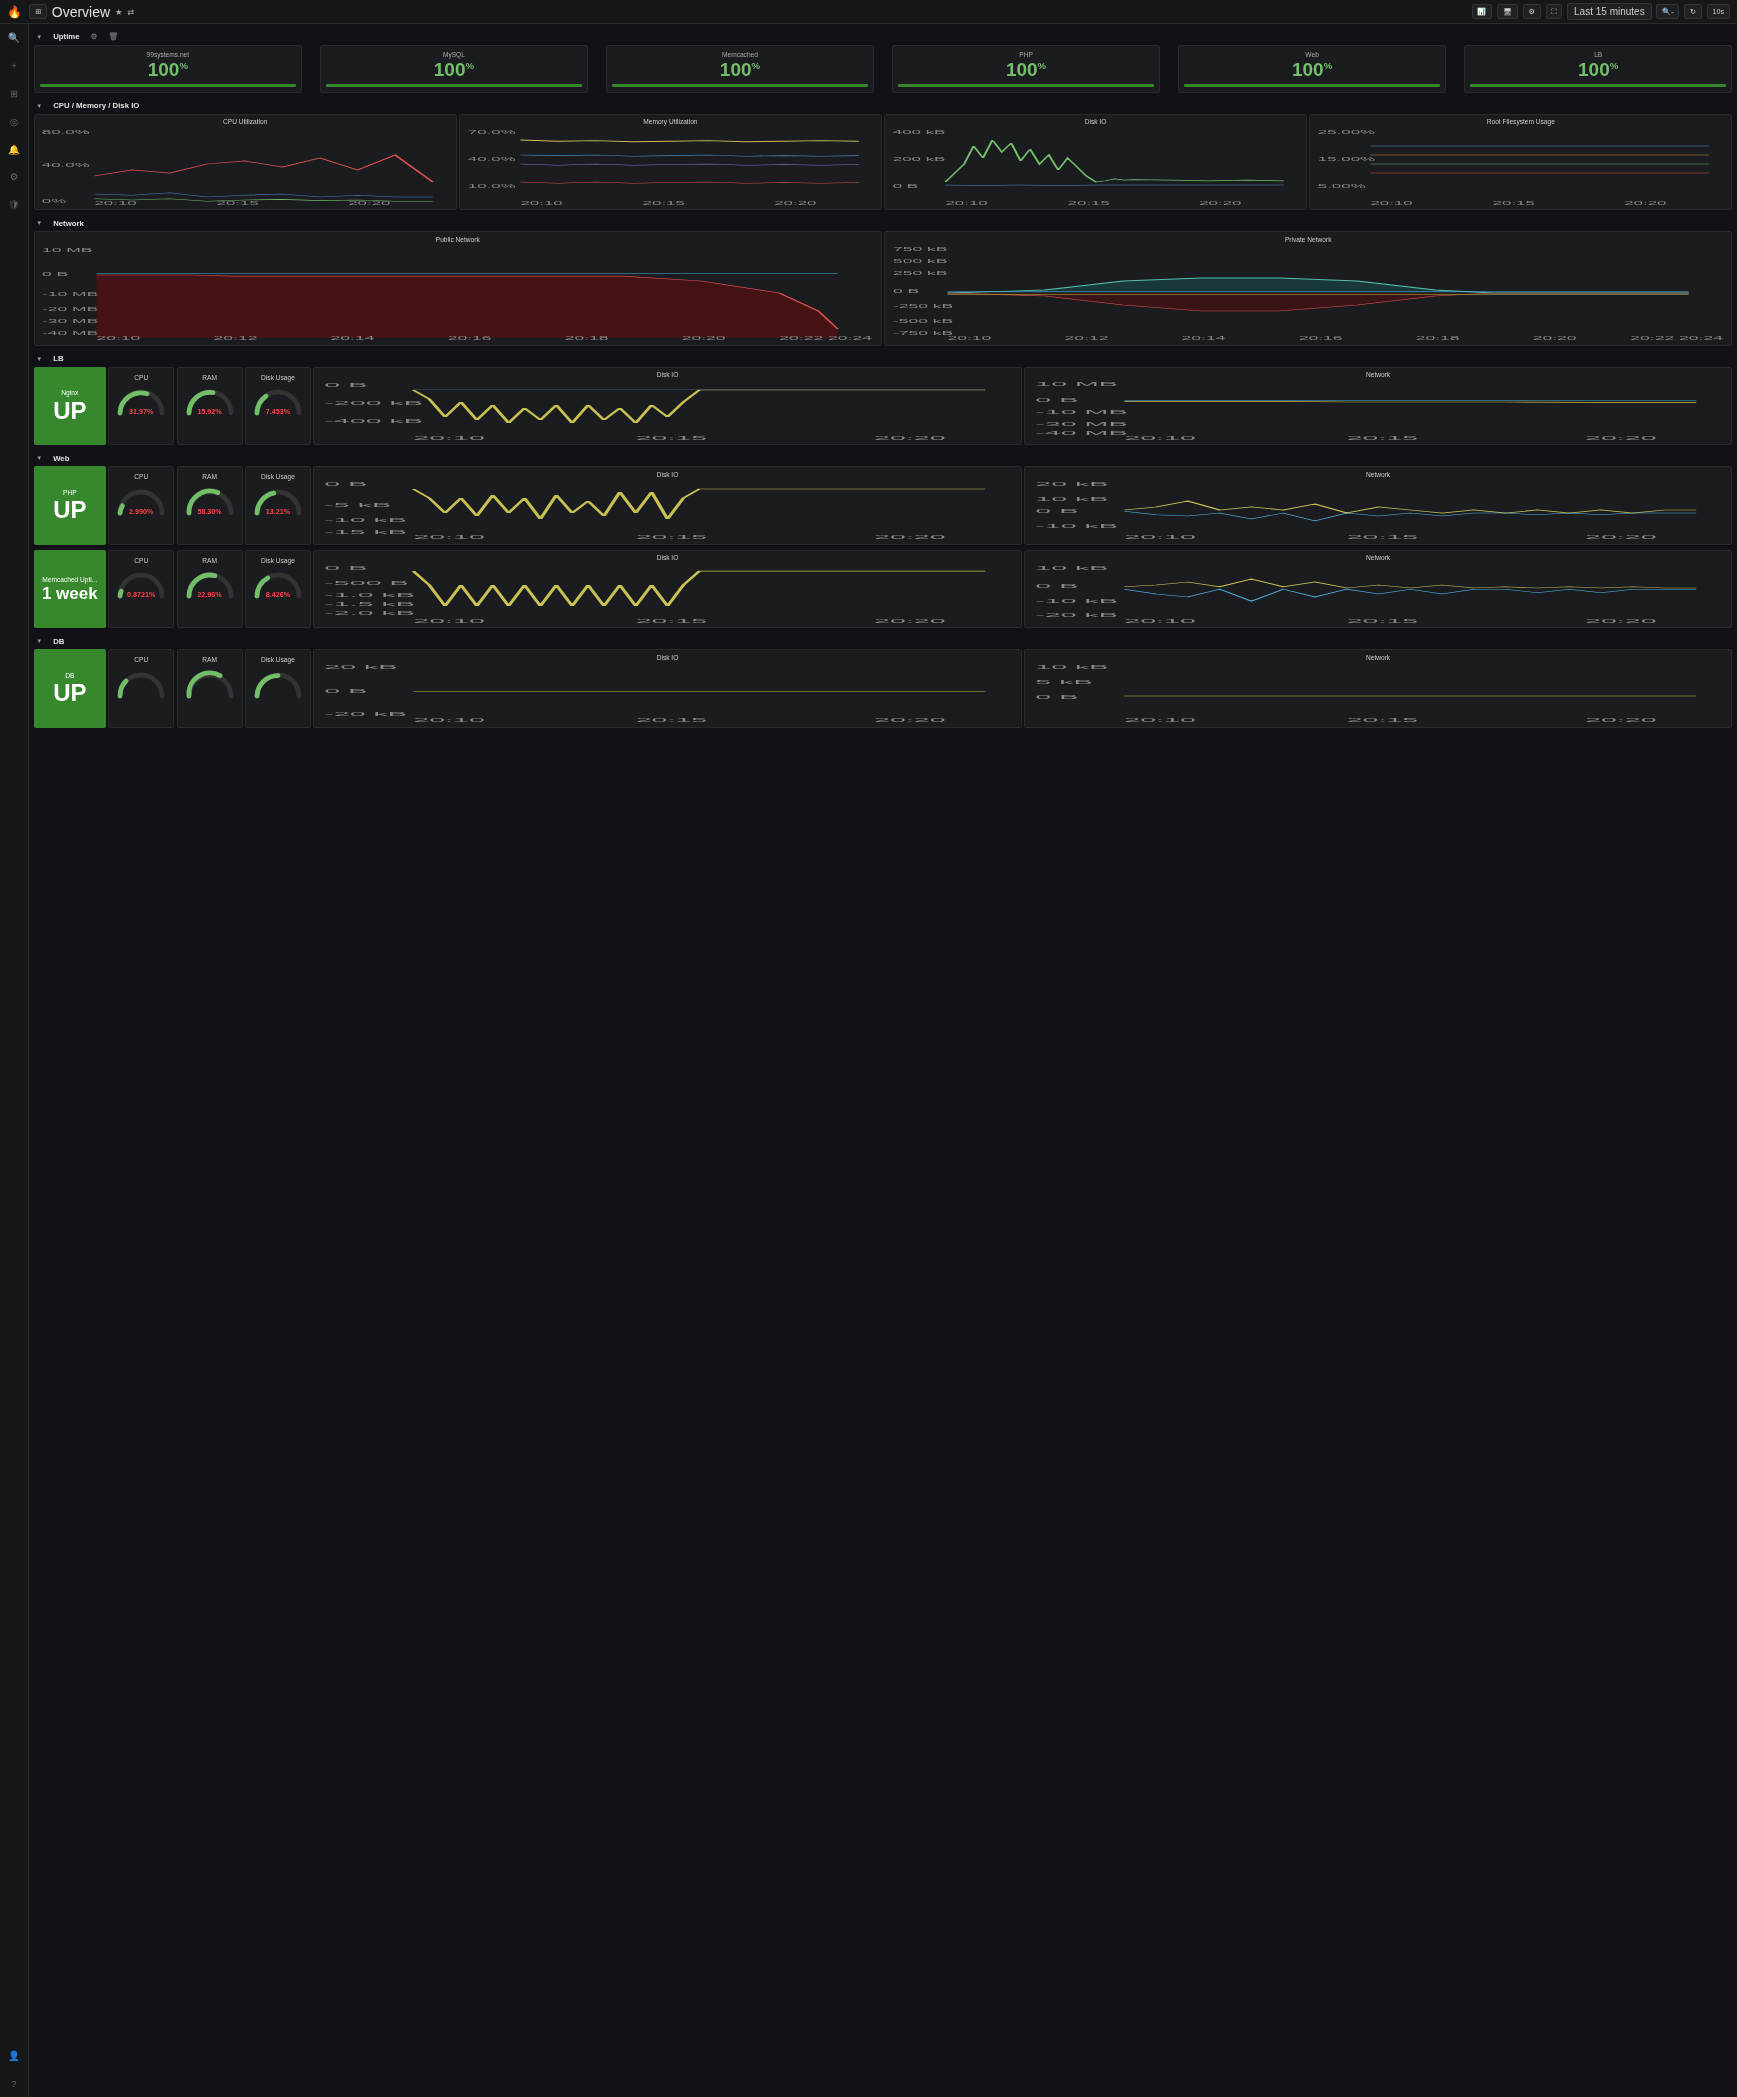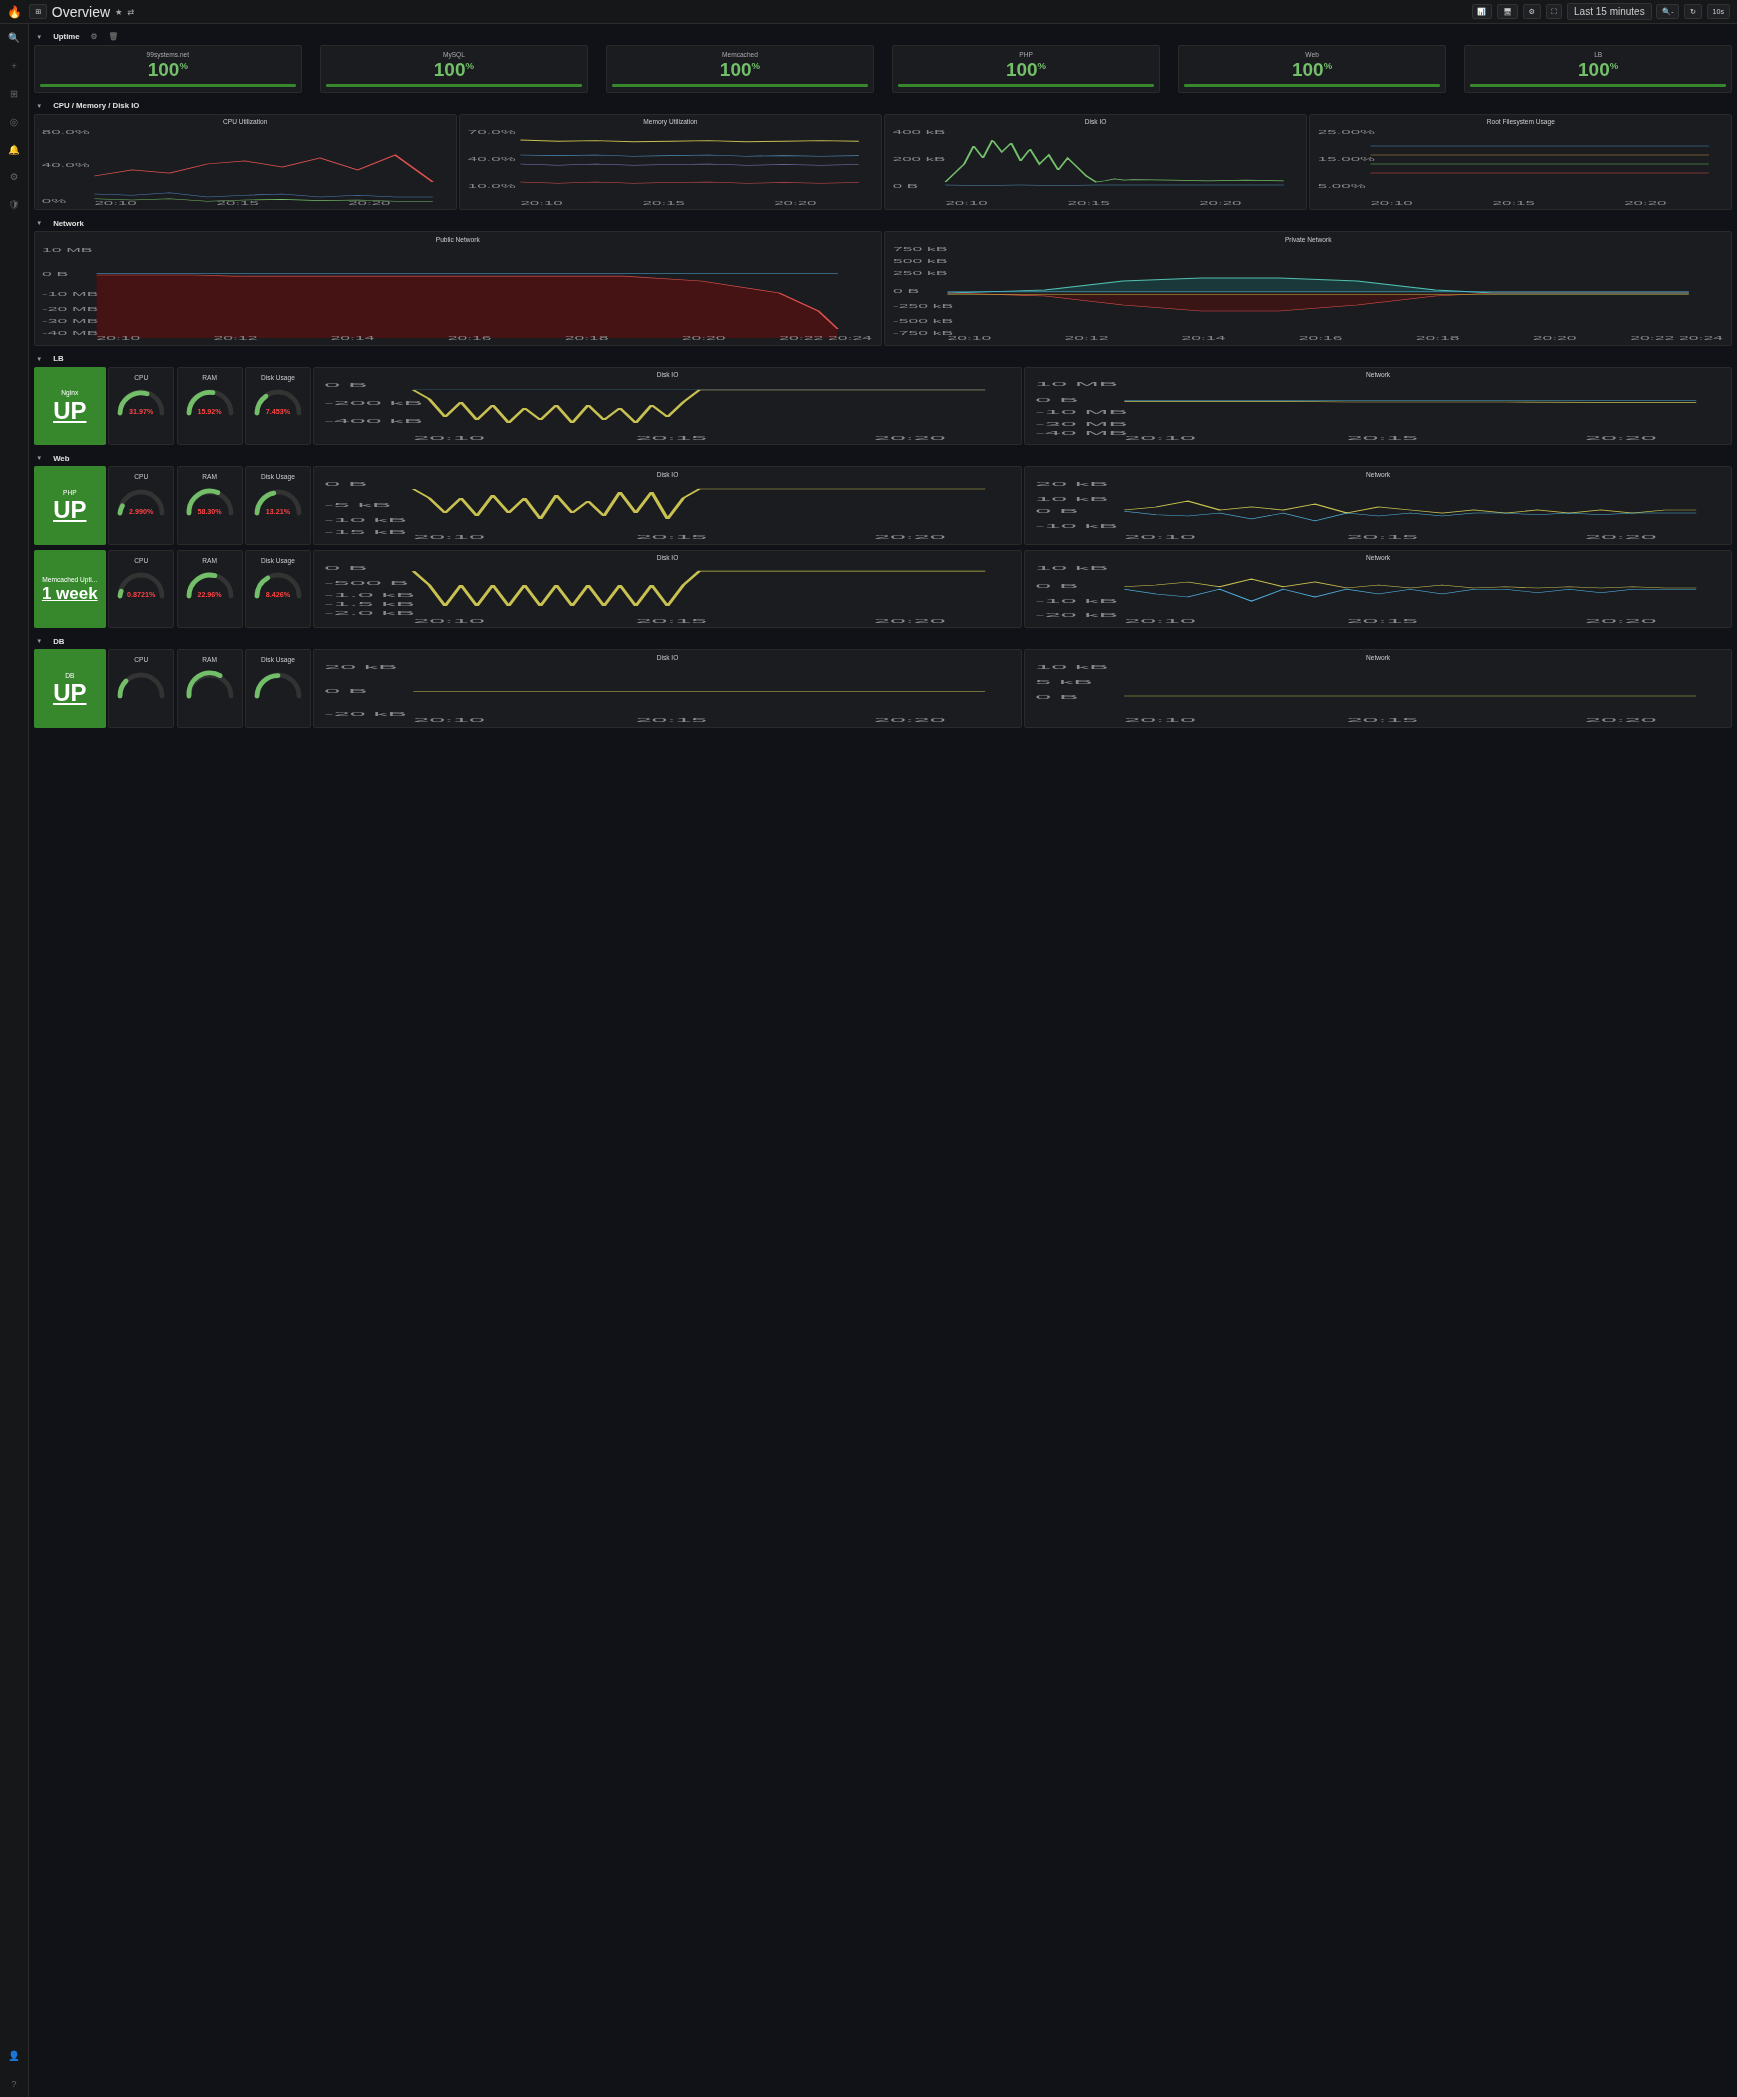--- a/index.html
+++ b/index.html
@@ -200,21 +200,20 @@
     .status-card .status-label {
       color: #fff;
       font-size: 6.6px;
       margin-bottom: 2.4px;
     }
     .status-card .status-value {
       color: #fff;
       font-size: 24px;
       font-weight: bold;
       line-height: 1;
-      text-decoration: underline;
     }
     .status-card.week .status-value {
       font-size: 17px;
     }
 
     
     .gauge-card {
       background: #1a1c1f;
       border: 0.6px solid #2a2a2a;
       border-radius: 1.8px;

